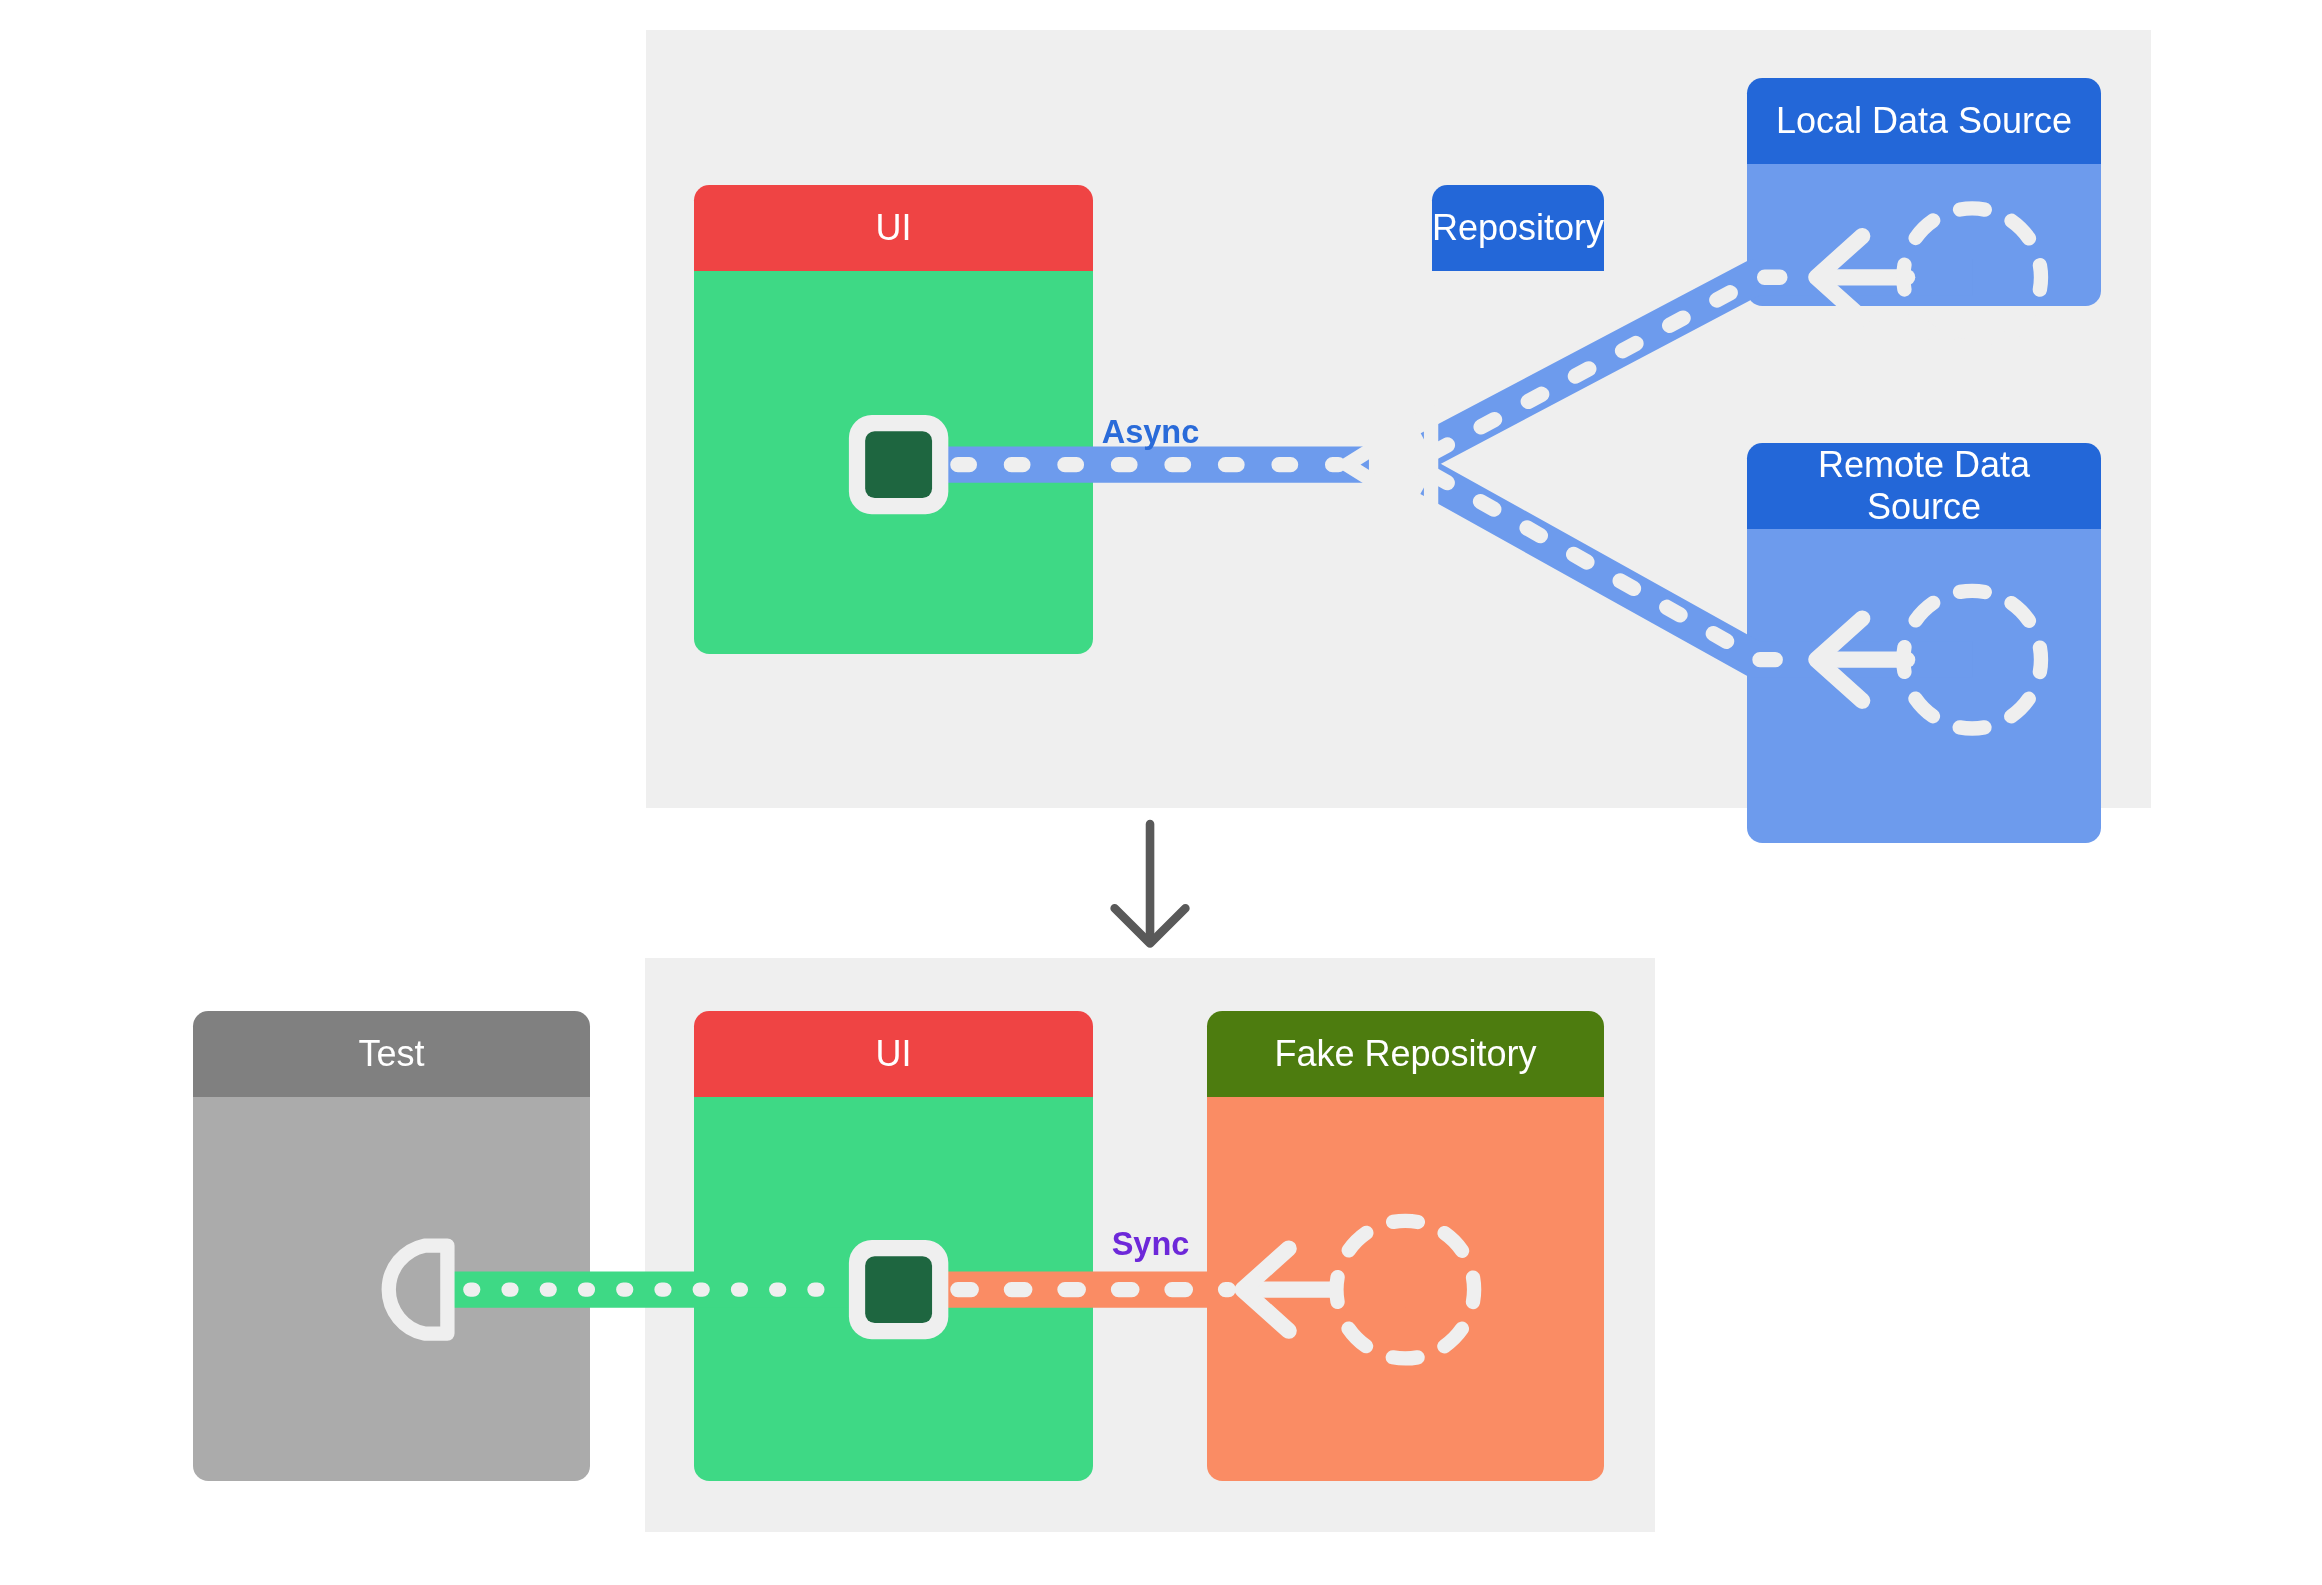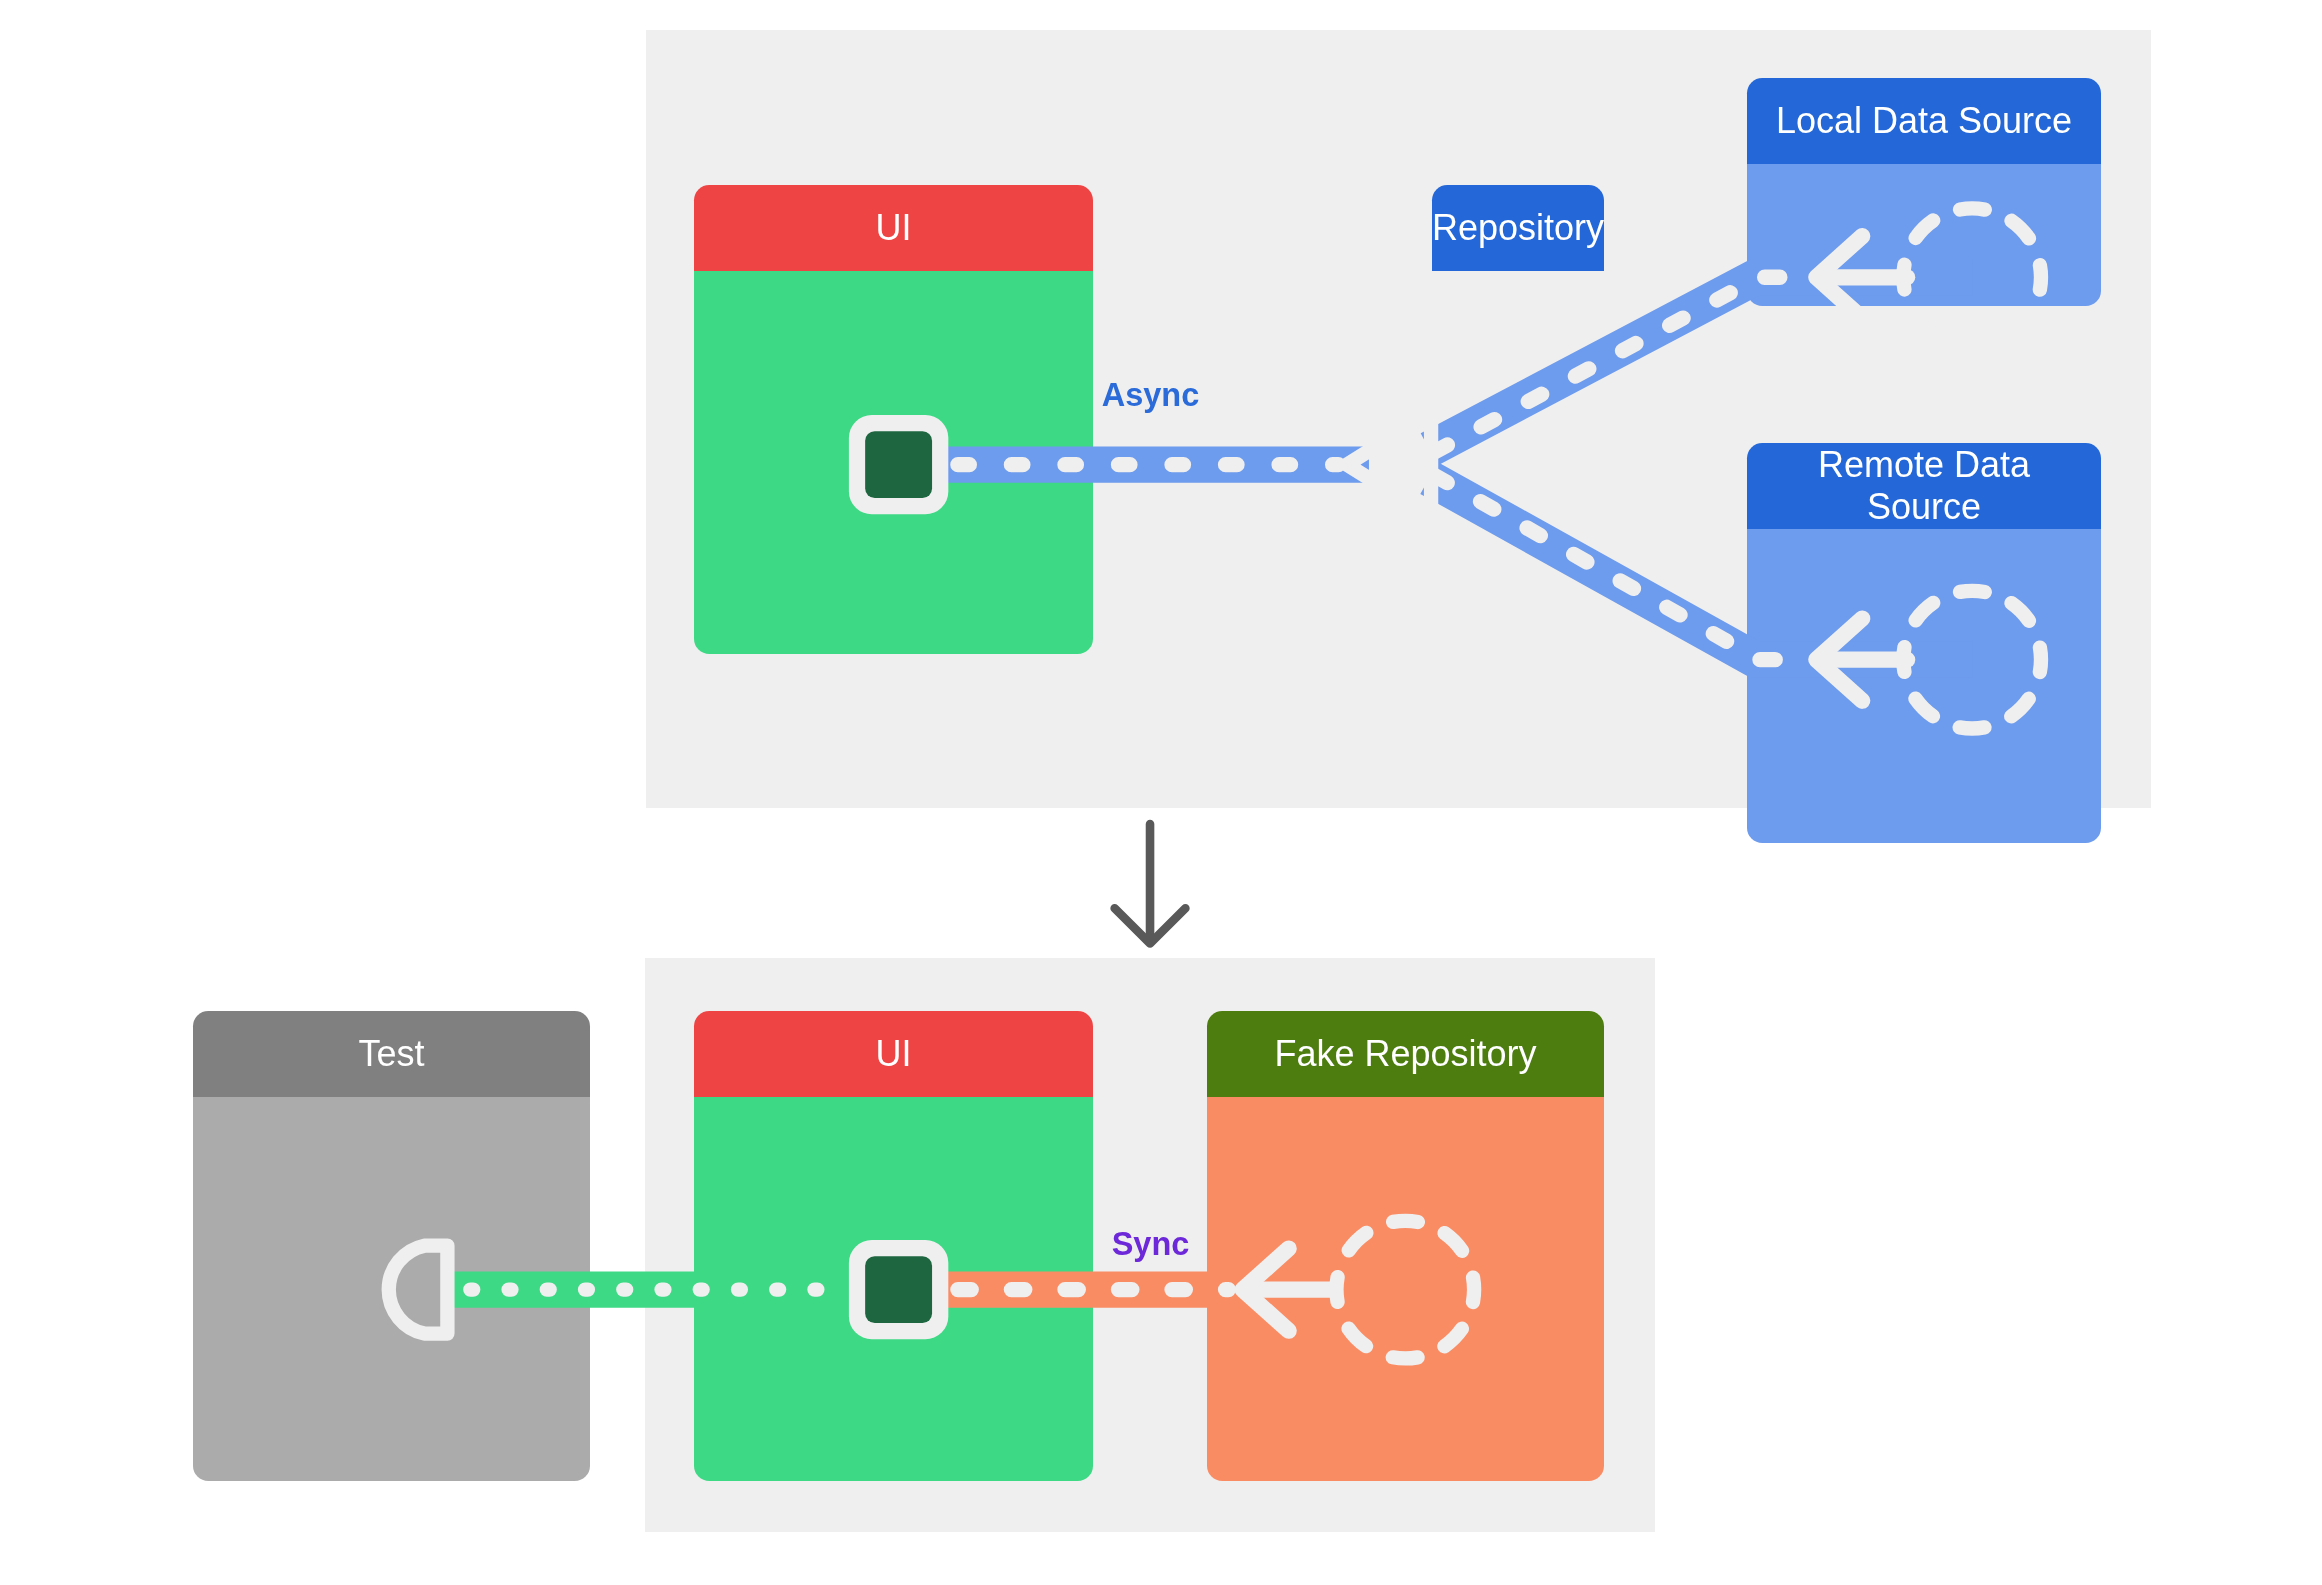--- a/index.html
+++ b/index.html
@@ -38,21 +38,21 @@
   .bd-gray  {background:#ababab;}
 
   #box-remote .hdr-label{max-width:249px;}
 
   svg.connectors{position:absolute;left:0;top:0;pointer-events:none;}
 
   .conn-label{
     position:absolute;width:115px;text-align:center;font-size:32.5px;font-weight:bold;
     line-height:34px;height:34px;
   }
-  #label-async{left:1093px;top:378px;color:#2a6bd9;}
+  #label-async{left:1093px;top:415px;color:#2a6bd9;}
   #label-sync {left:1093px;top:1227px;color:#6d28d9;}
 </style>
 </head>
 <body>
 
 <div class="canvas">
 
   <div class="panel" id="panel-top"></div>
   <div class="panel" id="panel-bottom"></div>
 

